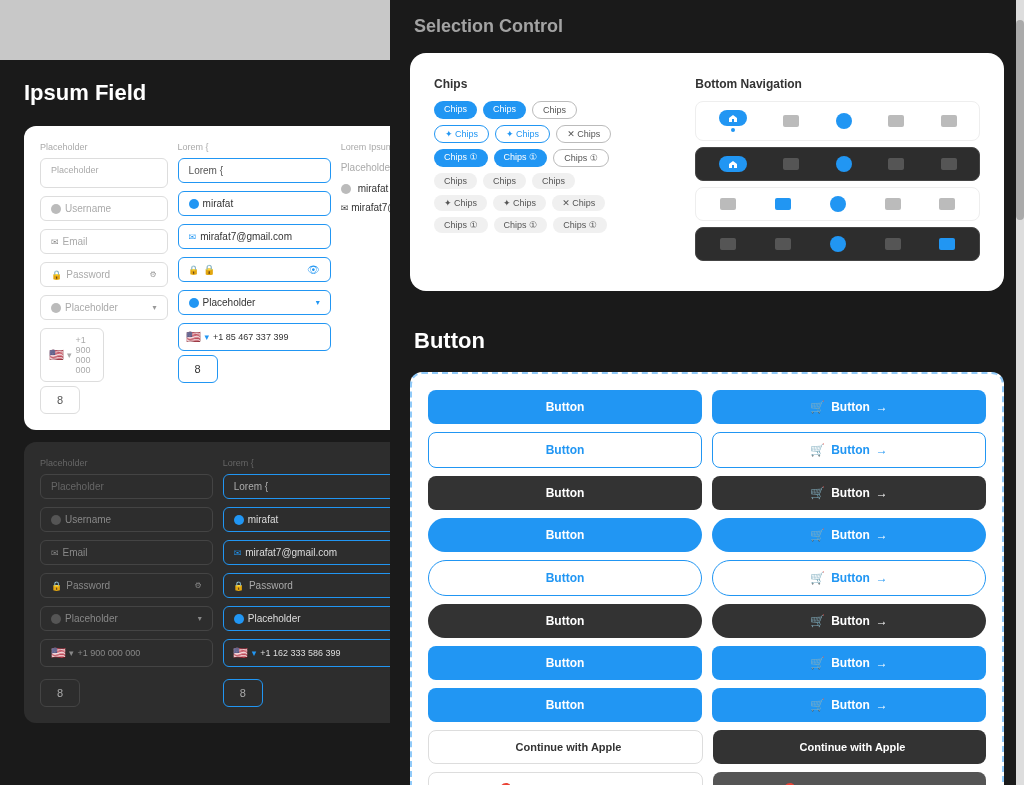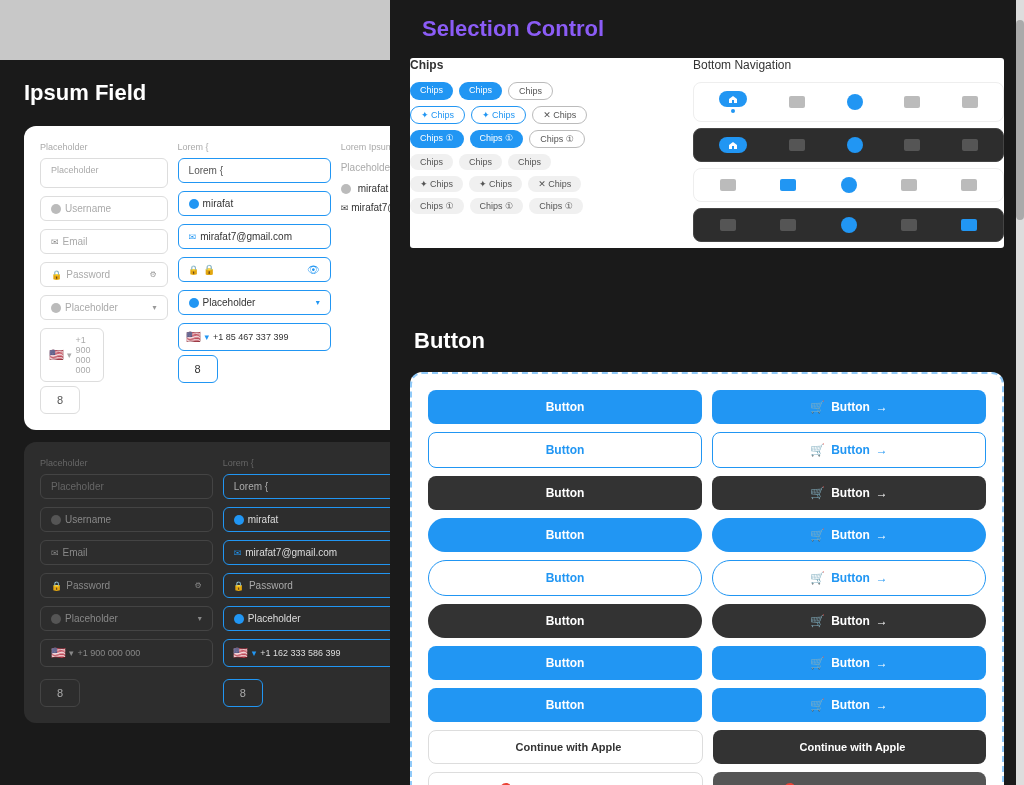--- a/index.html
+++ b/index.html
@@ -117,30 +117,30 @@
     .selection-panel {
       position: absolute;
       top: 0;
       left: 390px;
       width: 634px;
       height: 320px;
       background: #1a1a1a;
       z-index: 3;
     }
     .selection-title {
-      color: #8b5cf6;
-      font-size: 22px;
+      color: #a3a3a3;
+      font-size: 18px;
       font-weight: 600;
-      padding: 16px 32px;
+      padding: 16px 24px;
     }
     .selection-card {
       background: white;
       margin: 0 20px;
-      border-radius: 3px;
-      padding: 0;
+      border-radius: 16px;
+      padding: 24px;
       display: flex;
       gap: 24px;
     }
 
     
     .chips-section { flex: 1; }
     .chips-section-title {
       font-size: 12px;
       font-weight: 600;
       color: #333;
@@ -162,21 +162,21 @@
     .chip-blue { background: #2196F3; color: white; }
     .chip-outline { border: 1px solid #2196F3; color: #2196F3; background: transparent; }
     .chip-gray-outline { border: 1px solid #bbb; color: #555; background: transparent; }
     .chip-gray { background: #f0f0f0; color: #555; }
     .chip-close { display: flex; align-items: center; gap: 2px; }
 
     
     .bottom-nav-section { flex: 1.2; }
     .bottom-nav-title {
       font-size: 12px;
-      font-weight: 400;
+      font-weight: 700;
       color: #333;
       margin-bottom: 10px;
     }
     .nav-bar {
       display: flex;
       align-items: center;
       justify-content: space-around;
       border: 1px solid #eee;
       border-radius: 8px;
       padding: 6px 4px;

